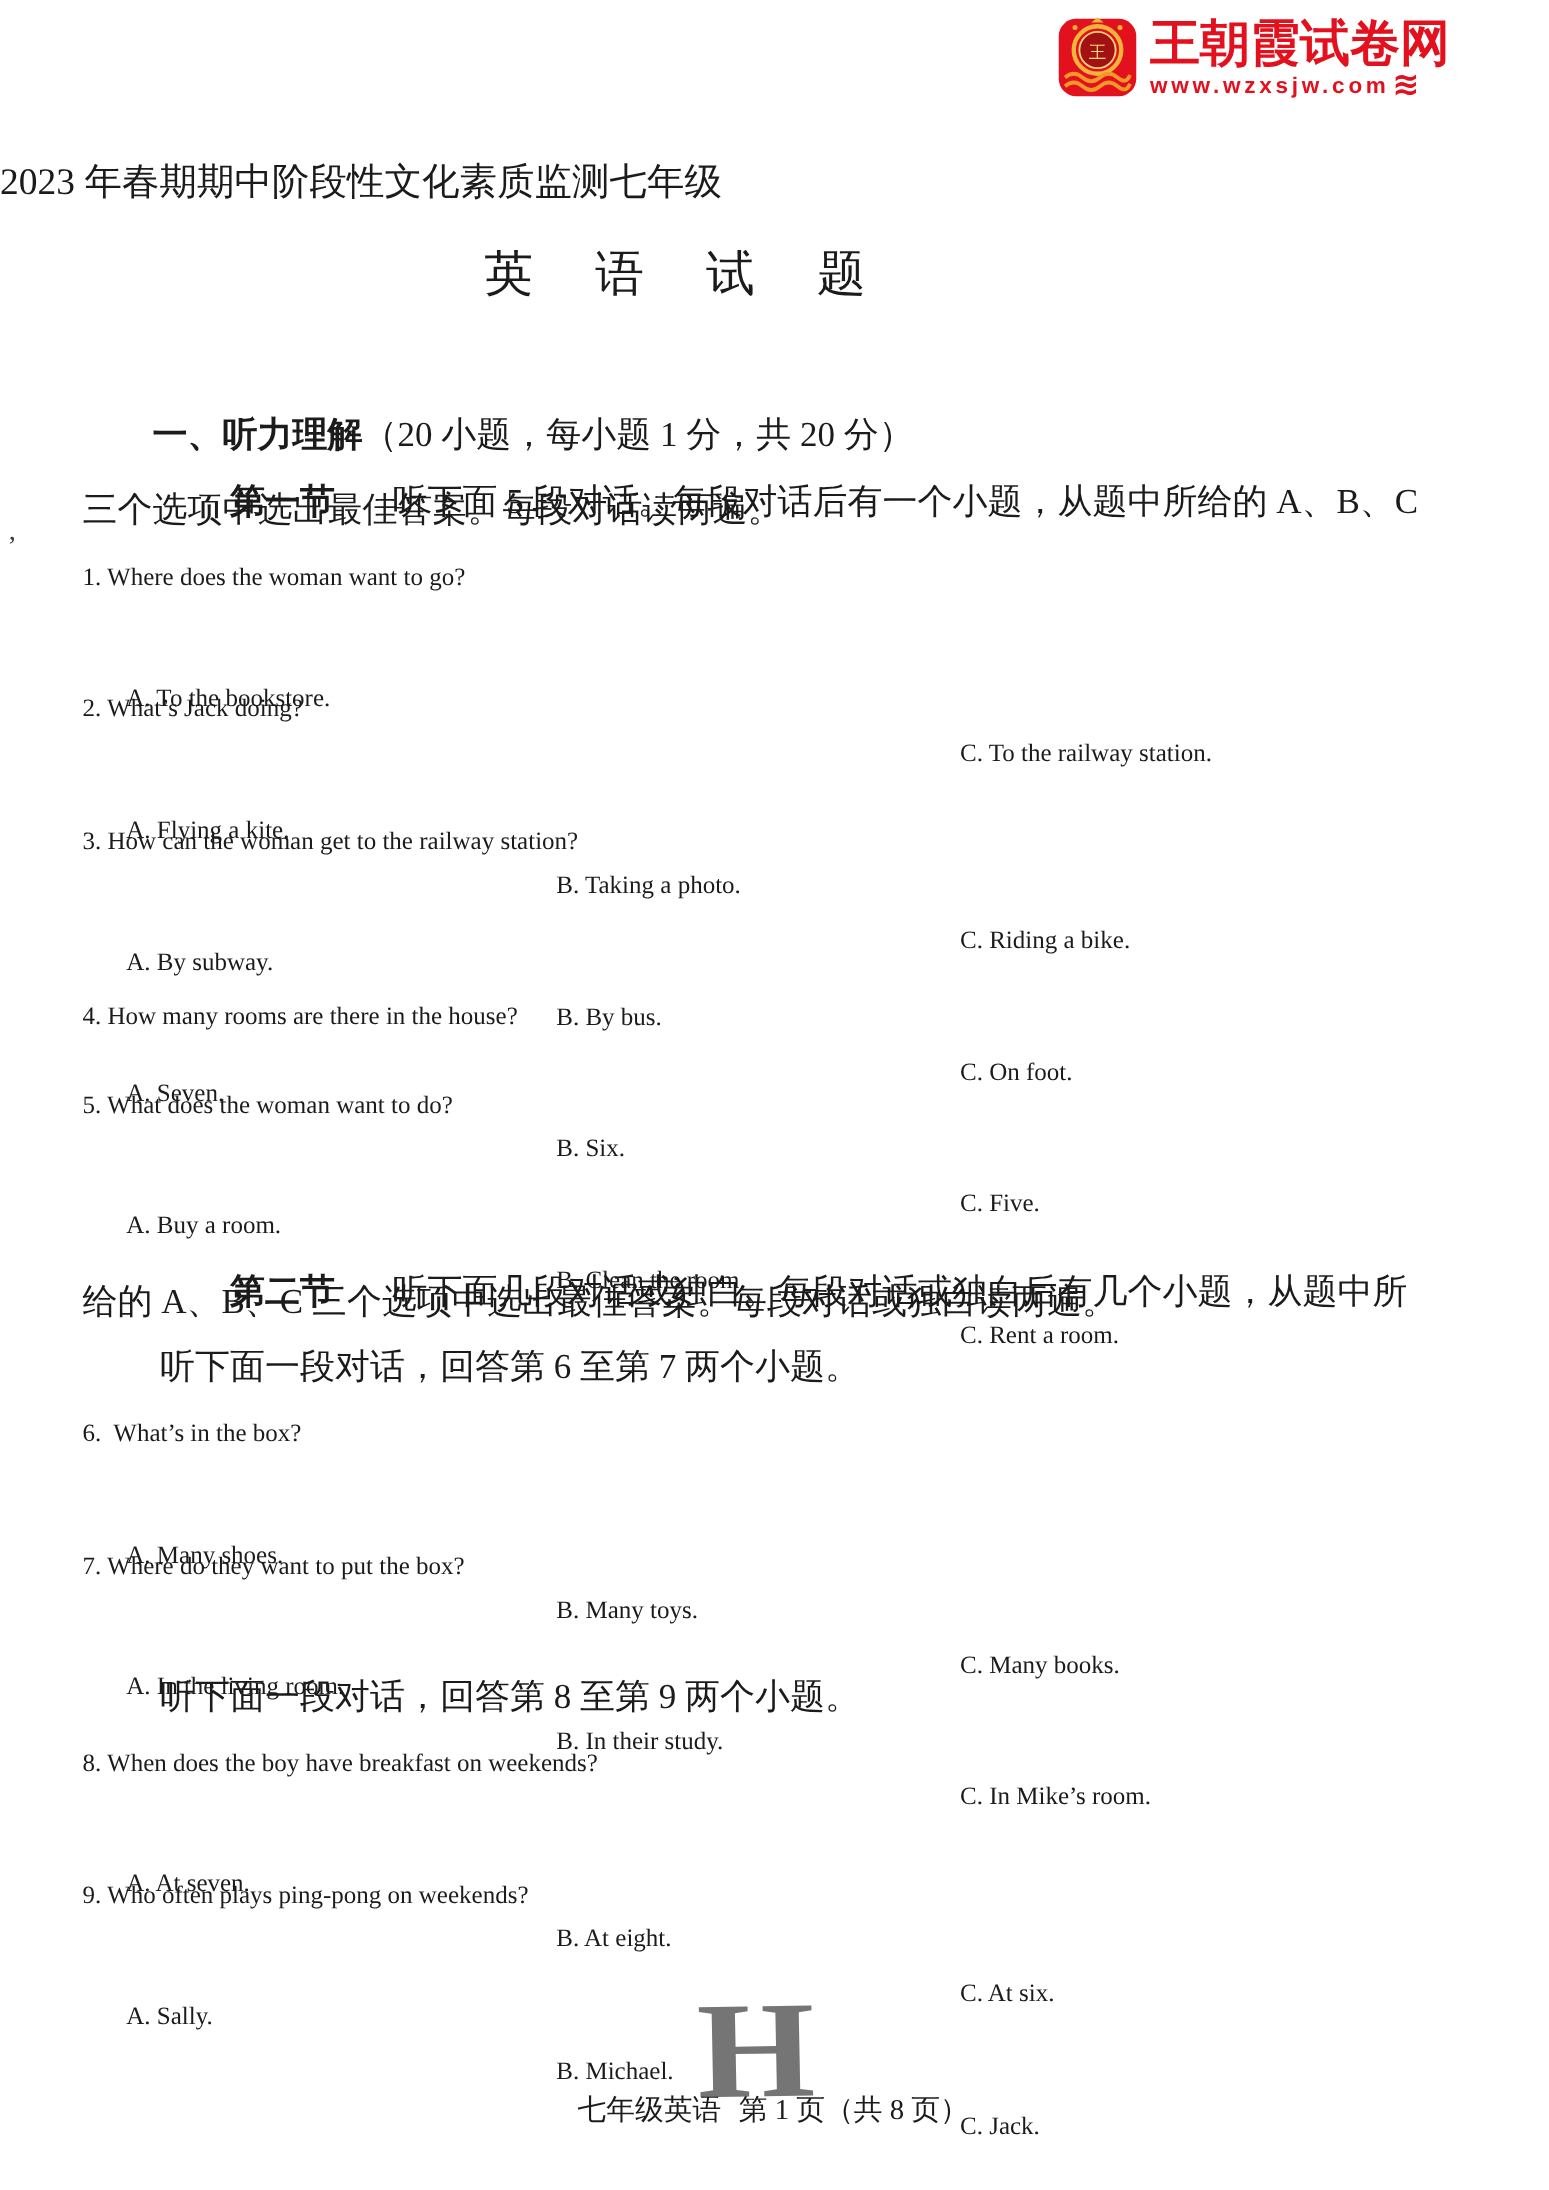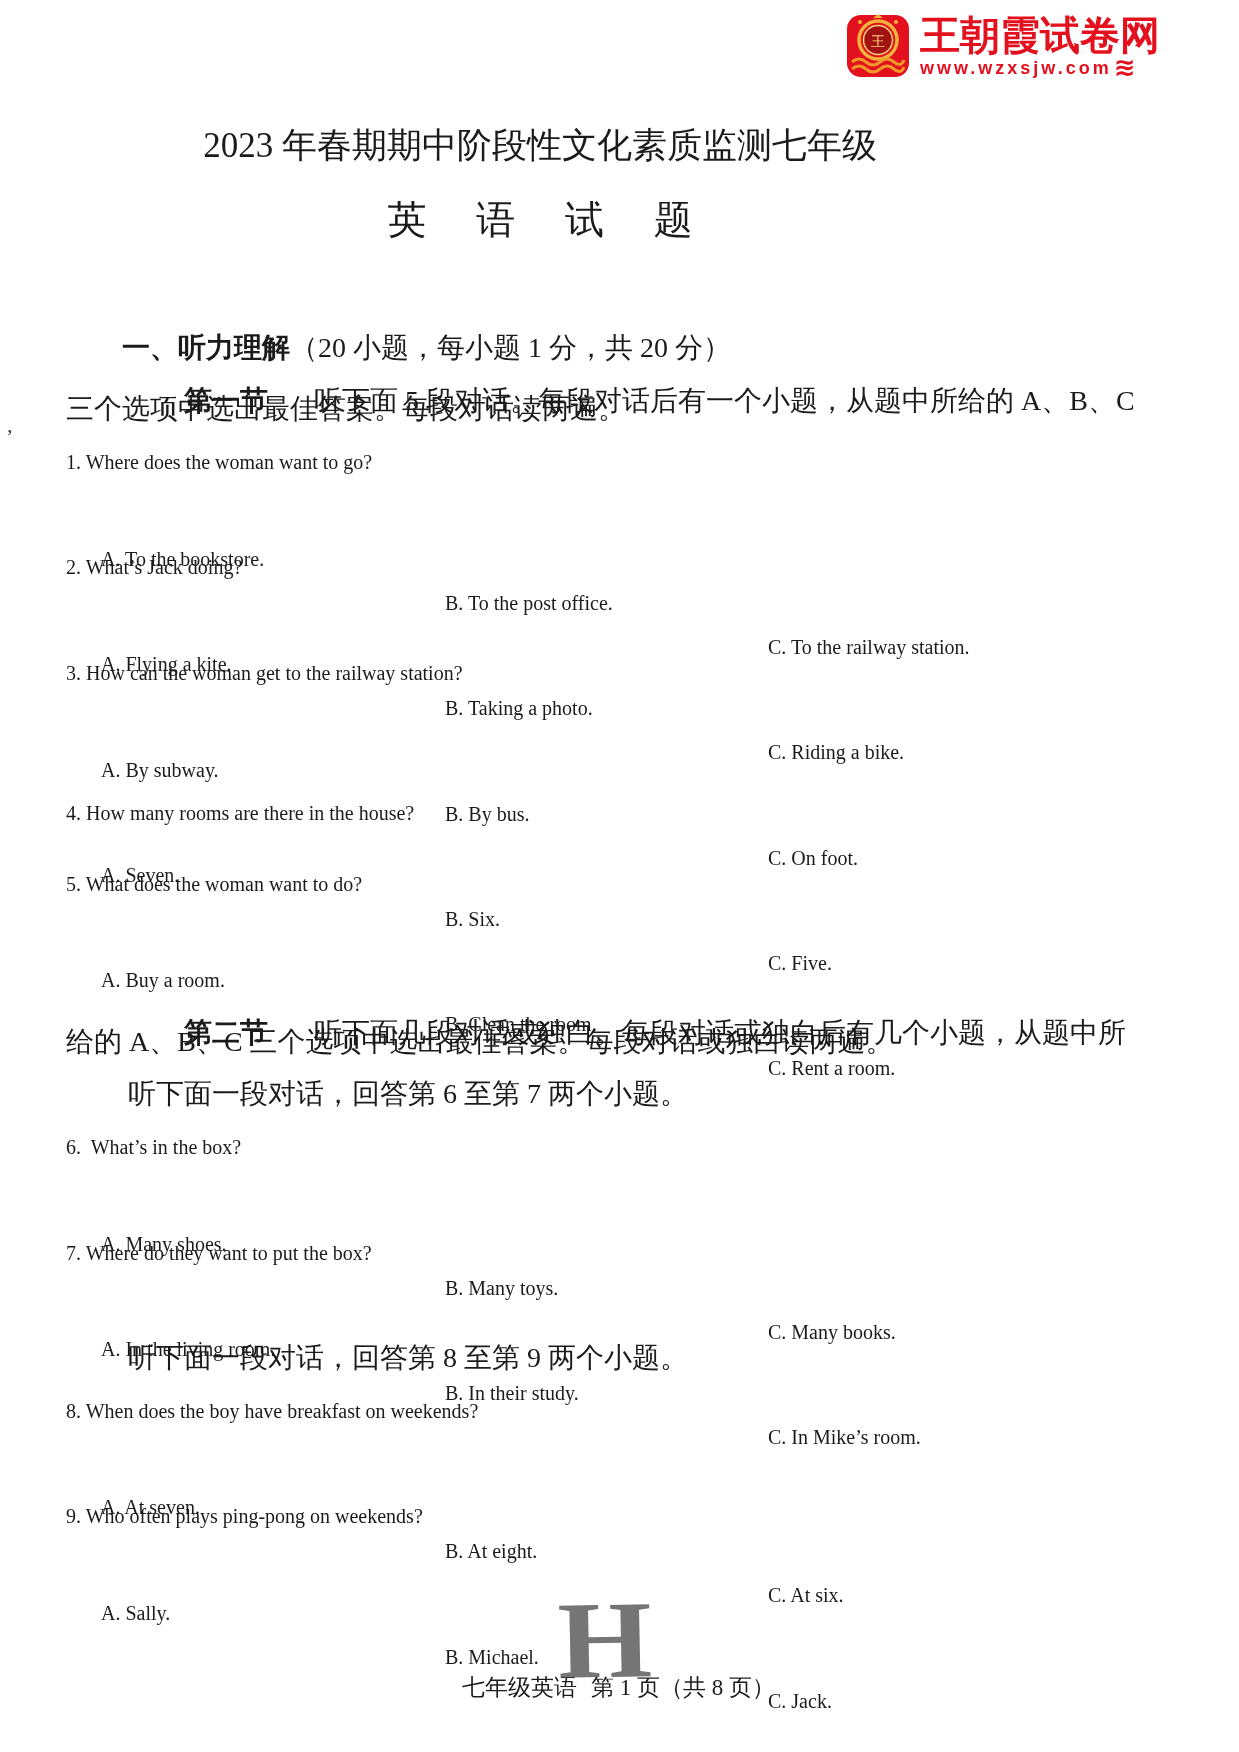--- a/index.html
+++ b/index.html
@@ -18,22 +18,22 @@
     font-family:"Liberation Sans","DejaVu Sans",sans-serif; font-weight:800;
     font-size:40px; line-height:46px; letter-spacing:0px; color:var(--red); white-space:nowrap;
   }
   .logo-url {
     display:flex; align-items:flex-end; margin-top:1px;
     font-family:"Liberation Sans","DejaVu Sans",sans-serif; font-weight:700;
     font-size:18px; letter-spacing:3px; line-height:18px; color:var(--red); white-space:nowrap;
   }
   .logo-waves { font-size:26px; letter-spacing:0; margin-left:2px; transform:translateY(-1px); }
   
-  .title1 { position:absolute; top:124px; left:0; width:1080px; text-align:center;
-            font-size:35px; line-height:44px; white-space:pre; }
+  .title1 { position:absolute; top:124px; left:0; width:1080px; text-align:left;
+            font-size:30px; line-height:44px; white-space:pre; }
   .title2 { position:absolute; top:190px; left:0; width:1080px; text-align:center;
             font-size:39px; line-height:60px; word-spacing:40px; white-space:pre; }
   
   .row { position:absolute; left:66px; width:1110px; height:44px; line-height:44px;
          font-size:20px; white-space:pre; }
   .cjk { font-size:28px; }
   .indent { padding-left:62px; }
   .blabel { font-family:"Liberation Sans","DejaVu Sans",sans-serif; font-weight:700;margin-left:28px; }
   .label-gap { margin-left:46px; }
   .opts { left:0; width:1239px; }
@@ -88,21 +88,20 @@
   </div>
 
   <div class="row cjk indent" style="top:335px">
     <span class="blabel">第一节</span><span class="label-gap">听下面 5 段对话。每段对话后有一个小题，从题中所给的 A、B、C</span>
   </div>
   <div class="row cjk" style="top:387px">三个选项中选出最佳答案。每段对话读两遍。</div>
 
   <div class="row" style="top:440px">1. Where does the woman want to go?</div>
   <div class="row opts" style="top:493px">
     <span class="oa">A. To the bookstore.</span>
-    <span class="ob">B. To the post office.</span>
     <span class="oc">C. To the railway station.</span>
   </div>
 
   <div class="row" style="top:545px">2. What’s Jack doing?</div>
   <div class="row opts" style="top:598px">
     <span class="oa">A. Flying a kite.</span>
     <span class="ob">B. Taking a photo.</span>
     <span class="oc">C. Riding a bike.</span>
   </div>
 

